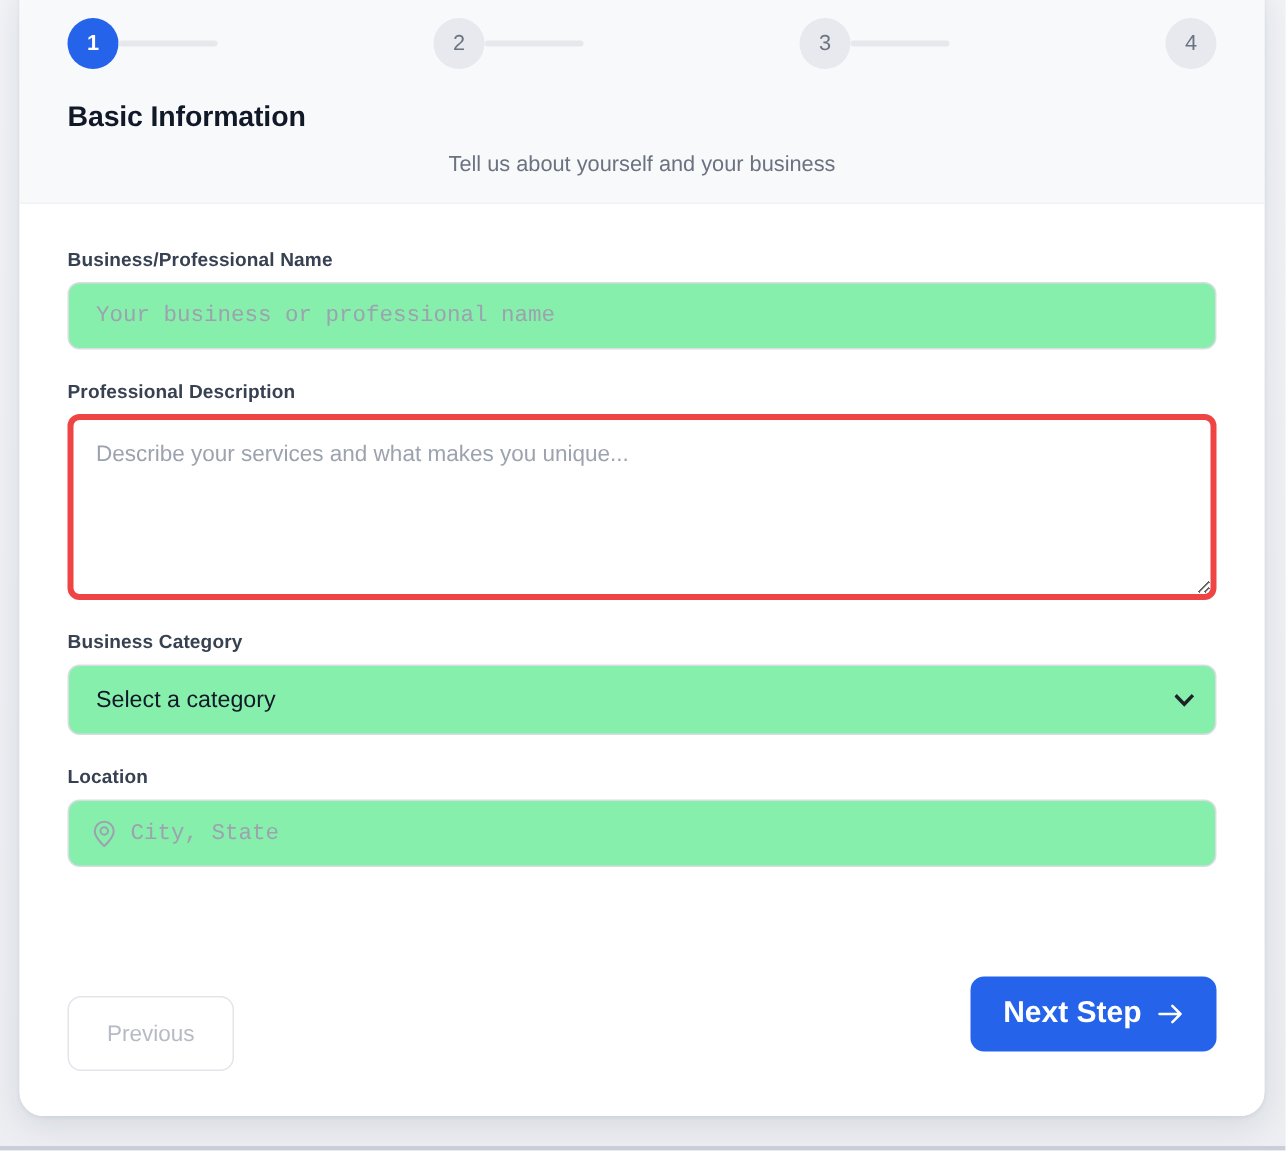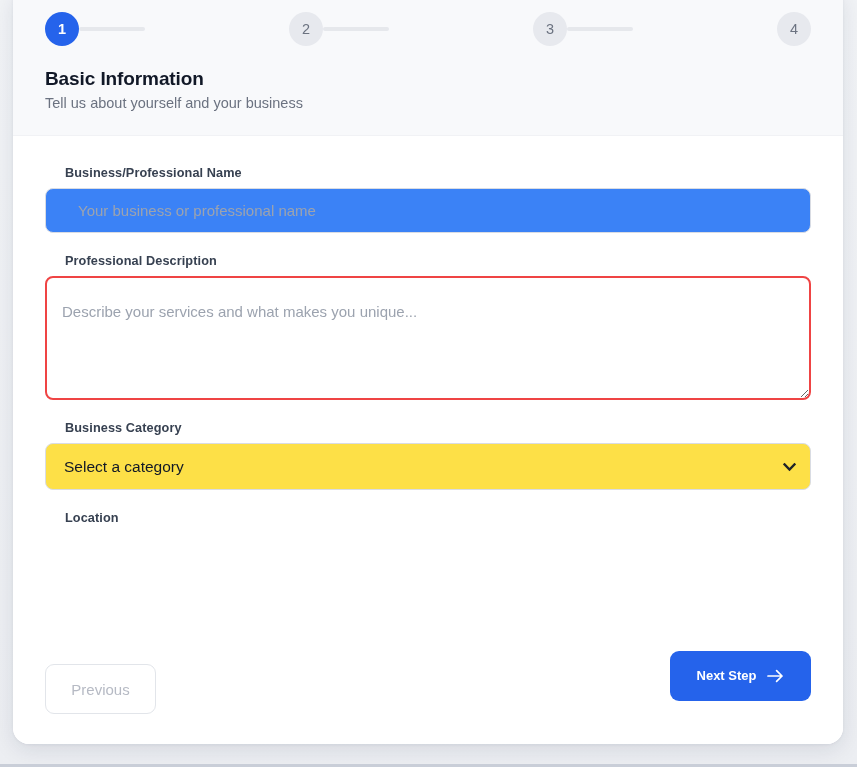--- a/index.html
+++ b/index.html
@@ -81,63 +81,63 @@
   .card-title {
     font-size: 19px;
     font-weight: 700;
     color: #111827;
     letter-spacing: -0.1px;
     margin: 0 0 5px 0;
   }
   .card-subtitle {
     font-size: 14.5px;
     color: #6b7280;
-    margin: 0;
+    margin: 12px;
+    text-align: center;
   }
   
   .card-body {
     padding: 30px 32px 0 32px;
     flex: 1 1 auto;
     background: #ffffff;
   }
   .field {
     margin-bottom: 21px;
   }
   .field-label {
     display: block;
     font-size: 12.7px;
     font-weight: 700;
     color: #374151;
     margin-bottom: 8px;
     letter-spacing: 0.1px;
-    margin-left: 20px;
   }
   .text-input {
     width: 100%;
     height: 45px;
     box-sizing: border-box;
     border: 1px solid #d9dce3;
     border-radius: 8px;
-    padding: 0 32px;
+    padding: 0 18px;
     font-size: 15px;
-    font-family: Liberation Sans, sans-serif;
+    font-family: Liberation Mono, monospace;
     color: #111827;
-    background: #3b82f6;
+    background: #86efac;
     outline: none;
   }
   .text-input::placeholder {
     color: #9ca3af;
   }
   .textarea-input {
     width: 100%;
     height: 124px;
     box-sizing: border-box;
-    border: 2px solid #ef4444;
+    border: 4px solid #ef4444;
     border-radius: 8px;
-    padding: 25px 15px;
+    padding: 14px 15px;
     font-size: 15px;
     font-family: "Liberation Sans", sans-serif;
     color: #111827;
     background: #ffffff;
     outline: none;
     resize: vertical;
     display: block;
   }
   .textarea-input::placeholder {
     color: #9ca3af;
@@ -149,21 +149,21 @@
   .select-input {
     width: 100%;
     height: 47px;
     box-sizing: border-box;
     border: 1px solid #d9dce3;
     border-radius: 8px;
     padding: 0 34px 0 18px;
     font-size: 15.5px;
     font-family: "Liberation Sans", sans-serif;
     color: #111827;
-    background: #fde047;
+    background: #86efac;
     outline: none;
     appearance: none;
     -webkit-appearance: none;
   }
   .select-chevron {
     position: absolute;
     right: 15px;
     top: 50%;
     transform: translateY(-50%);
     pointer-events: none;
@@ -206,21 +206,21 @@
     padding: 0 18px;
     margin-top: 27px;
   }
   .btn-next {
     min-width: 141px;
     height: 50px;
     border: none;
     border-radius: 9px;
     background: #2563eb;
     color: #ffffff;
-    font-size: 13px;
+    font-size: 20px;
     font-weight: 600;
     font-family: "Liberation Sans", sans-serif;
     cursor: pointer;
     display: inline-flex;
     align-items: center;
     justify-content: center;
     gap: 11px;
     padding: 0 22px;
   }
   .arrow-icon { line-height: 0; display: inline-block; }
@@ -288,20 +288,29 @@
         <span class="select-chevron">
           <svg width="13" height="9" viewBox="0 0 13 9" fill="none" xmlns="http://www.w3.org/2000/svg">
             <path d="M1.5 1.8 L6.5 7 L11.5 1.8" stroke="#1f2328" stroke-width="2.3" stroke-linecap="square" stroke-linejoin="miter"></path>
           </svg>
         </span>
       </div>
     </div>
 
     <div class="field">
       <label class="field-label">Location</label>
+      <div class="input-with-icon">
+        <span class="input-icon">
+          <svg width="17" height="19" viewBox="0 0 17 19" fill="none" xmlns="http://www.w3.org/2000/svg">
+            <path d="M8.5 17.5C8.5 17.5 14.8 11.9 14.8 7.6C14.8 4.1 12.0 1.3 8.5 1.3C5.0 1.3 2.2 4.1 2.2 7.6C2.2 11.9 8.5 17.5 8.5 17.5Z" stroke="#9ca3af" stroke-width="1.35" fill="none" stroke-linejoin="round"></path>
+            <circle cx="8.5" cy="7.5" r="2.5" stroke="#9ca3af" stroke-width="1.35" fill="none"></circle>
+          </svg>
+        </span>
+        <input class="text-input" type="text" placeholder="City, State" style="">
+      </div>
     </div>
 
   </div>
 
   <div class="card-footer">
     <button class="btn-previous">Previous</button>
     <button class="btn-next">
       <span>Next Step</span>
       <span class="arrow-icon">
         <svg width="17" height="14" viewBox="0 0 17 14" fill="none" xmlns="http://www.w3.org/2000/svg">

